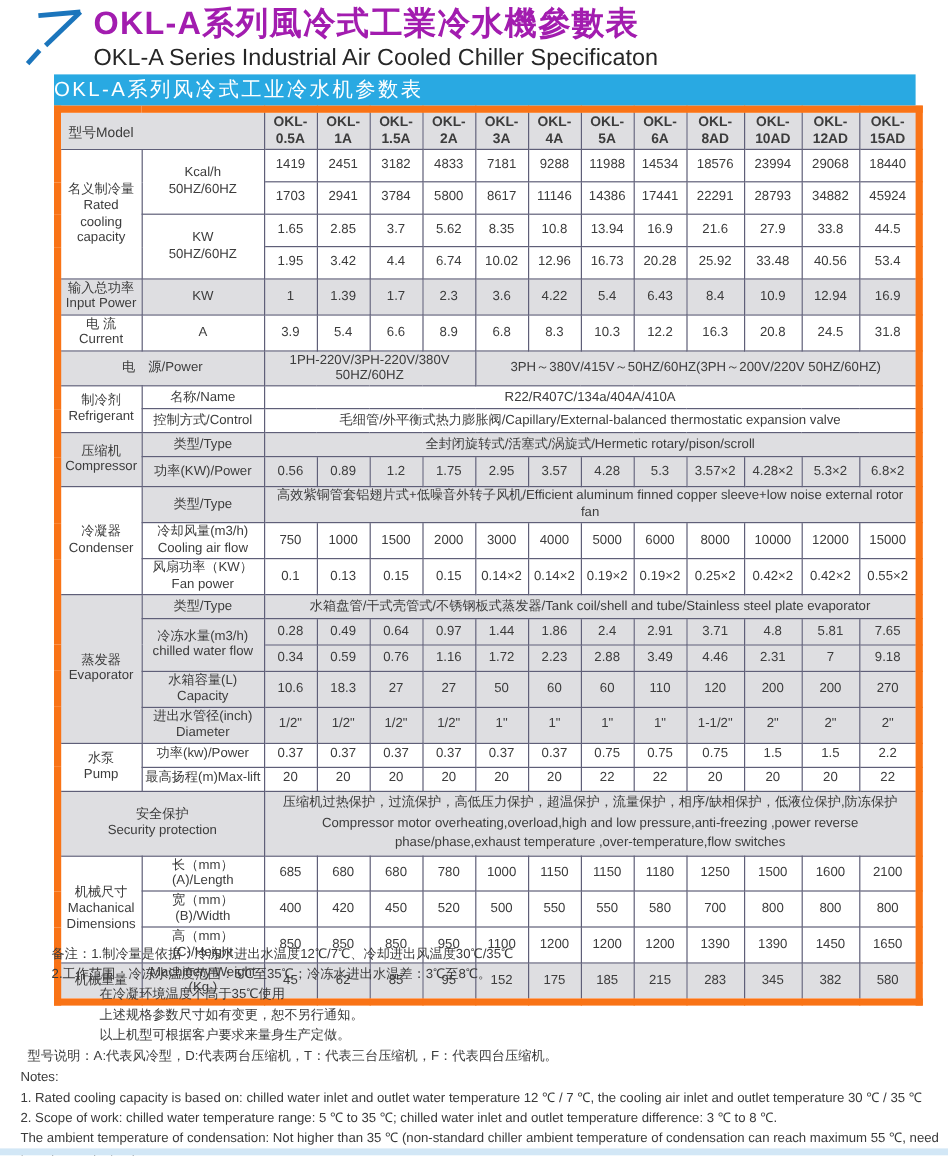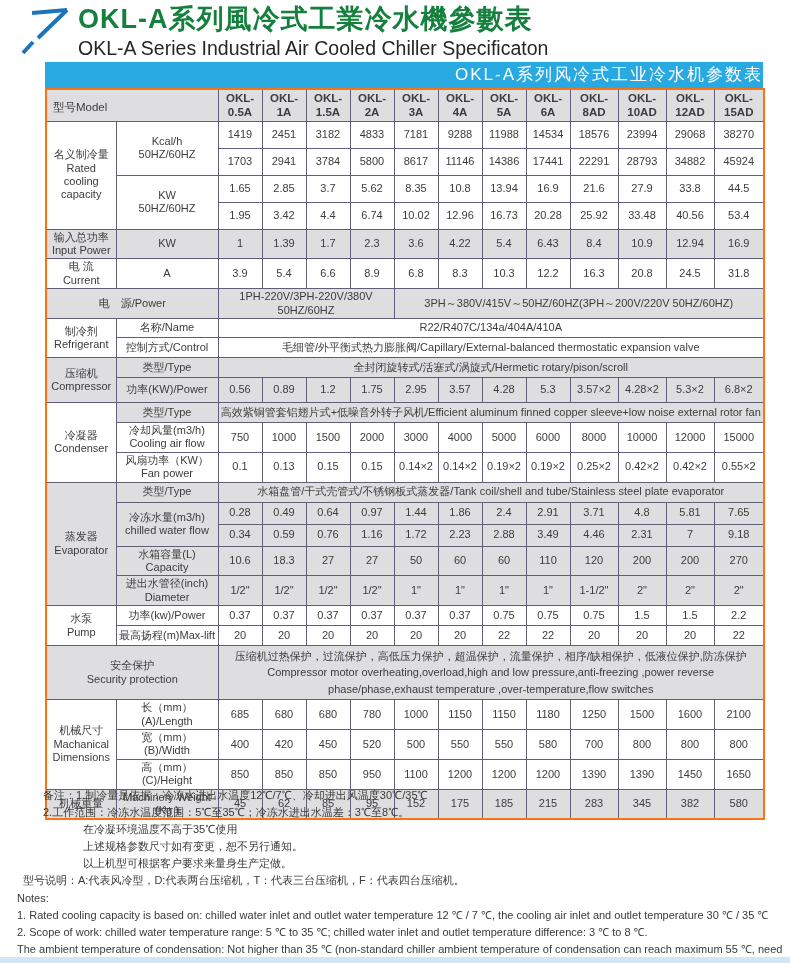--- a/index.html
+++ b/index.html
@@ -4,28 +4,28 @@
 <style>
   html,body { margin:0; padding:0; }
   .page {
     position:relative; width:790px; height:963px; background:#ffffff;
     font-family:"Liberation Sans", sans-serif; color:#3c3c3c; overflow:hidden;
   }
   
   .hdr-area { position:absolute; left:14px; top:2px; display:flex; }
   .logo { width:60px; height:56px; flex:0 0 60px; }
   .titles { margin-left:4px; padding-top:1px; }
-  .title-cn { font-size:27px; font-weight:600; color:#15803d; letter-spacing:1px; line-height:1.2; }
+  .title-cn { font-size:27px; font-weight:600; color:#a21caf; letter-spacing:1px; line-height:1.2; }
   .title-en { font-size:19.5px; color:#262626; line-height:1.2; margin-top:2px; }
   
   .table-wrap { position:absolute; left:45px; top:62px; width:718px; }
-  .banner { background:#29a9e2; color:#ffffff; text-align:right; font-size:17px;
+  .banner { background:#29a9e2; color:#ffffff; text-align:left; font-size:17px;
             height:26px; line-height:26px; letter-spacing:2px; }
   table.spec { width:718px; border-collapse:collapse; table-layout:fixed;
-               font-size:11px; color:#3c3c3c; border:2px solid #f97316; }
+               font-size:11px; color:#3c3c3c; border:6px solid #f97316; }
   table.spec td { border:1px solid #5f5f78; text-align:center; vertical-align:middle;
                   padding:1px 2px; line-height:1.22; overflow:hidden; }
   tr.gray td { background:#dedee1; }
   td.cgray { background:#dedee1; }
   tr.hdr td { background:#dedee1; font-weight:600; font-size:11.5px; }
   .rh32{height:32px}.rh27{height:27px}.rh25{height:25px}.rh22{height:22px}
   .rh21{height:21px}.rh20{height:20px}.rh19{height:19px}.rh28{height:28px}
   .rh54{height:54px}.rh38{height:28px}
   td.corner { position:relative; padding:0;
     background-image:linear-gradient(to bottom right,
@@ -119,21 +119,21 @@
             <td>2451</td>
             <td>3182</td>
             <td>4833</td>
             <td>7181</td>
             <td>9288</td>
             <td>11988</td>
             <td>14534</td>
             <td>18576</td>
             <td>23994</td>
             <td>29068</td>
-            <td>38270</td>
+            <td>18440</td>
           </tr>
         <tr class="rh27">
             <td>1703</td>
             <td>2941</td>
             <td>3784</td>
             <td>5800</td>
             <td>8617</td>
             <td>11146</td>
             <td>14386</td>
             <td>17441</td>

